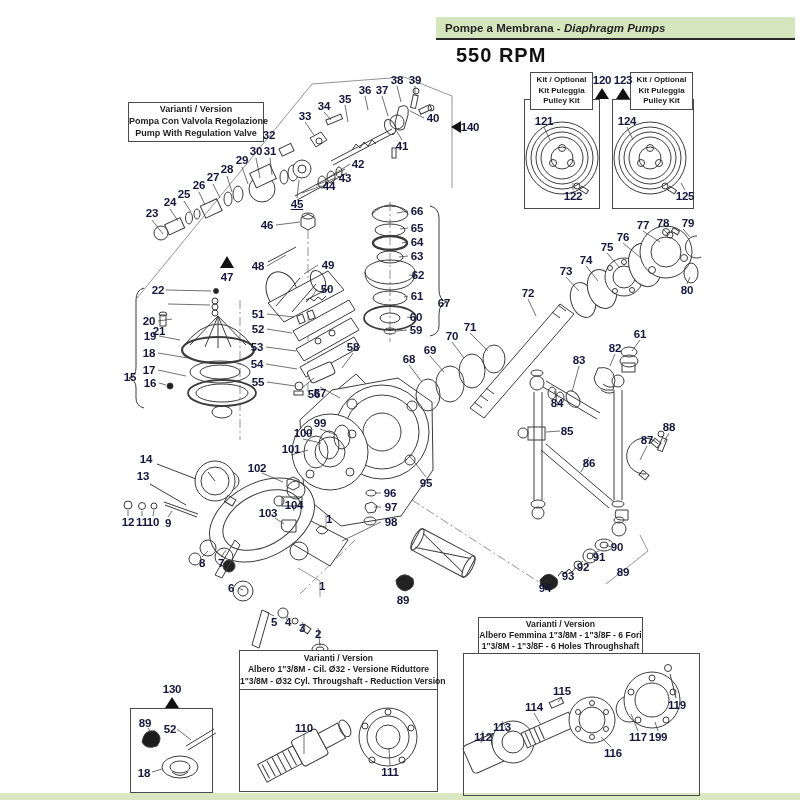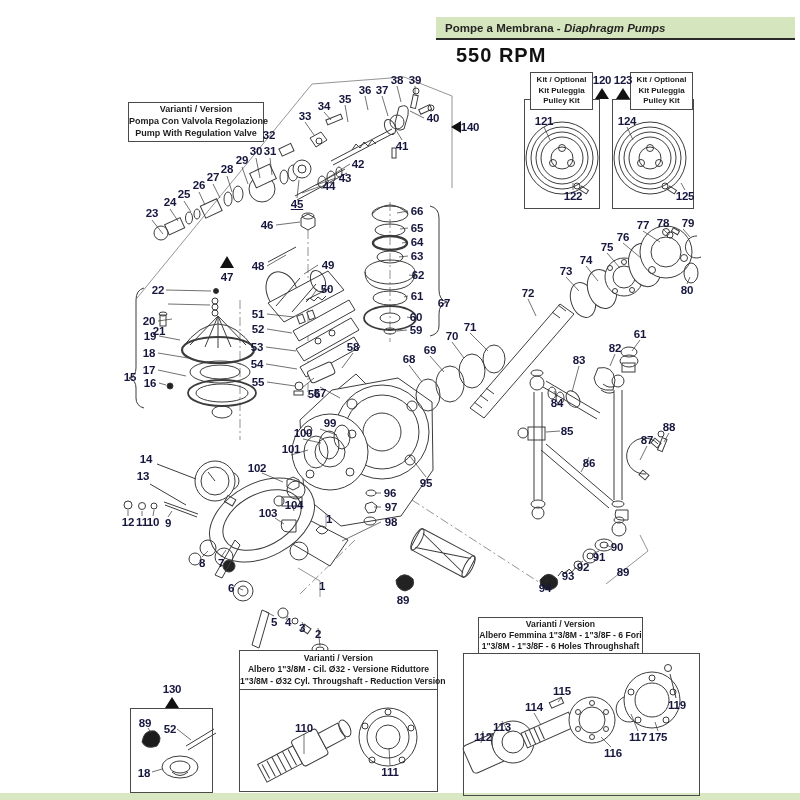--- a/index.html
+++ b/index.html
@@ -523,35 +523,35 @@
       <span class="callout" style="left: 623px; top: 572px;">89</span>
       <span class="callout" style="left: 617px; top: 547px;">90</span>
       <span class="callout" style="left: 599px; top: 557px;">91</span>
       <span class="callout" style="left: 583px; top: 567px;">92</span>
       <span class="callout" style="left: 568px; top: 576px;">93</span>
       <span class="callout" style="left: 545px; top: 588px;">94</span>
       <span class="callout" style="left: 426px; top: 483px;">95</span>
       <span class="callout" style="left: 390px; top: 493px;">96</span>
       <span class="callout" style="left: 391px; top: 507px;">97</span>
       <span class="callout" style="left: 391px; top: 522px;">98</span>
-      <span class="callout" style="left: 320px; top: 423px; margin-left: 10px;">99</span>
+      <span class="callout" style="left: 320px; top: 423px;">99</span>
       <span class="callout" style="left: 303px; top: 433px;">100</span>
       <span class="callout" style="left: 291px; top: 449px;">101</span>
       <span class="callout" style="left: 257px; top: 468px;">102</span>
       <span class="callout" style="left: 268px; top: 513px;">103</span>
       <span class="callout" style="left: 294px; top: 505px;">104</span>
       <span class="callout" style="left: 304px; top: 728px;">110</span>
       <span class="callout" style="left: 390px; top: 772px;">111</span>
       <span class="callout" style="left: 483px; top: 737px;">112</span>
       <span class="callout" style="left: 502px; top: 727px;">113</span>
       <span class="callout" style="left: 534px; top: 707px;">114</span>
       <span class="callout" style="left: 562px; top: 691px;">115</span>
       <span class="callout" style="left: 613px; top: 753px;">116</span>
       <span class="callout" style="left: 638px; top: 737px;">117</span>
-      <span class="callout" style="left: 658px; top: 737px;">175</span>
+      <span class="callout" style="left: 658px; top: 737px;">199</span>
       <span class="callout" style="left: 677px; top: 705px;">119</span>
       <span class="callout" style="left: 602px; top: 80px;">120</span>
       <span class="callout" style="left: 544px; top: 121px;">121</span>
       <span class="callout" style="left: 573px; top: 196px;">122</span>
       <span class="callout" style="left: 623px; top: 80px;">123</span>
       <span class="callout" style="left: 627px; top: 121px;">124</span>
       <span class="callout" style="left: 685px; top: 196px;">125</span>
       <span class="callout" style="left: 172px; top: 689px;">130</span>
       <span class="callout" style="left: 470px; top: 127px;">140</span>
       <span class="callout" style="left: 145px; top: 723px;">89</span>

